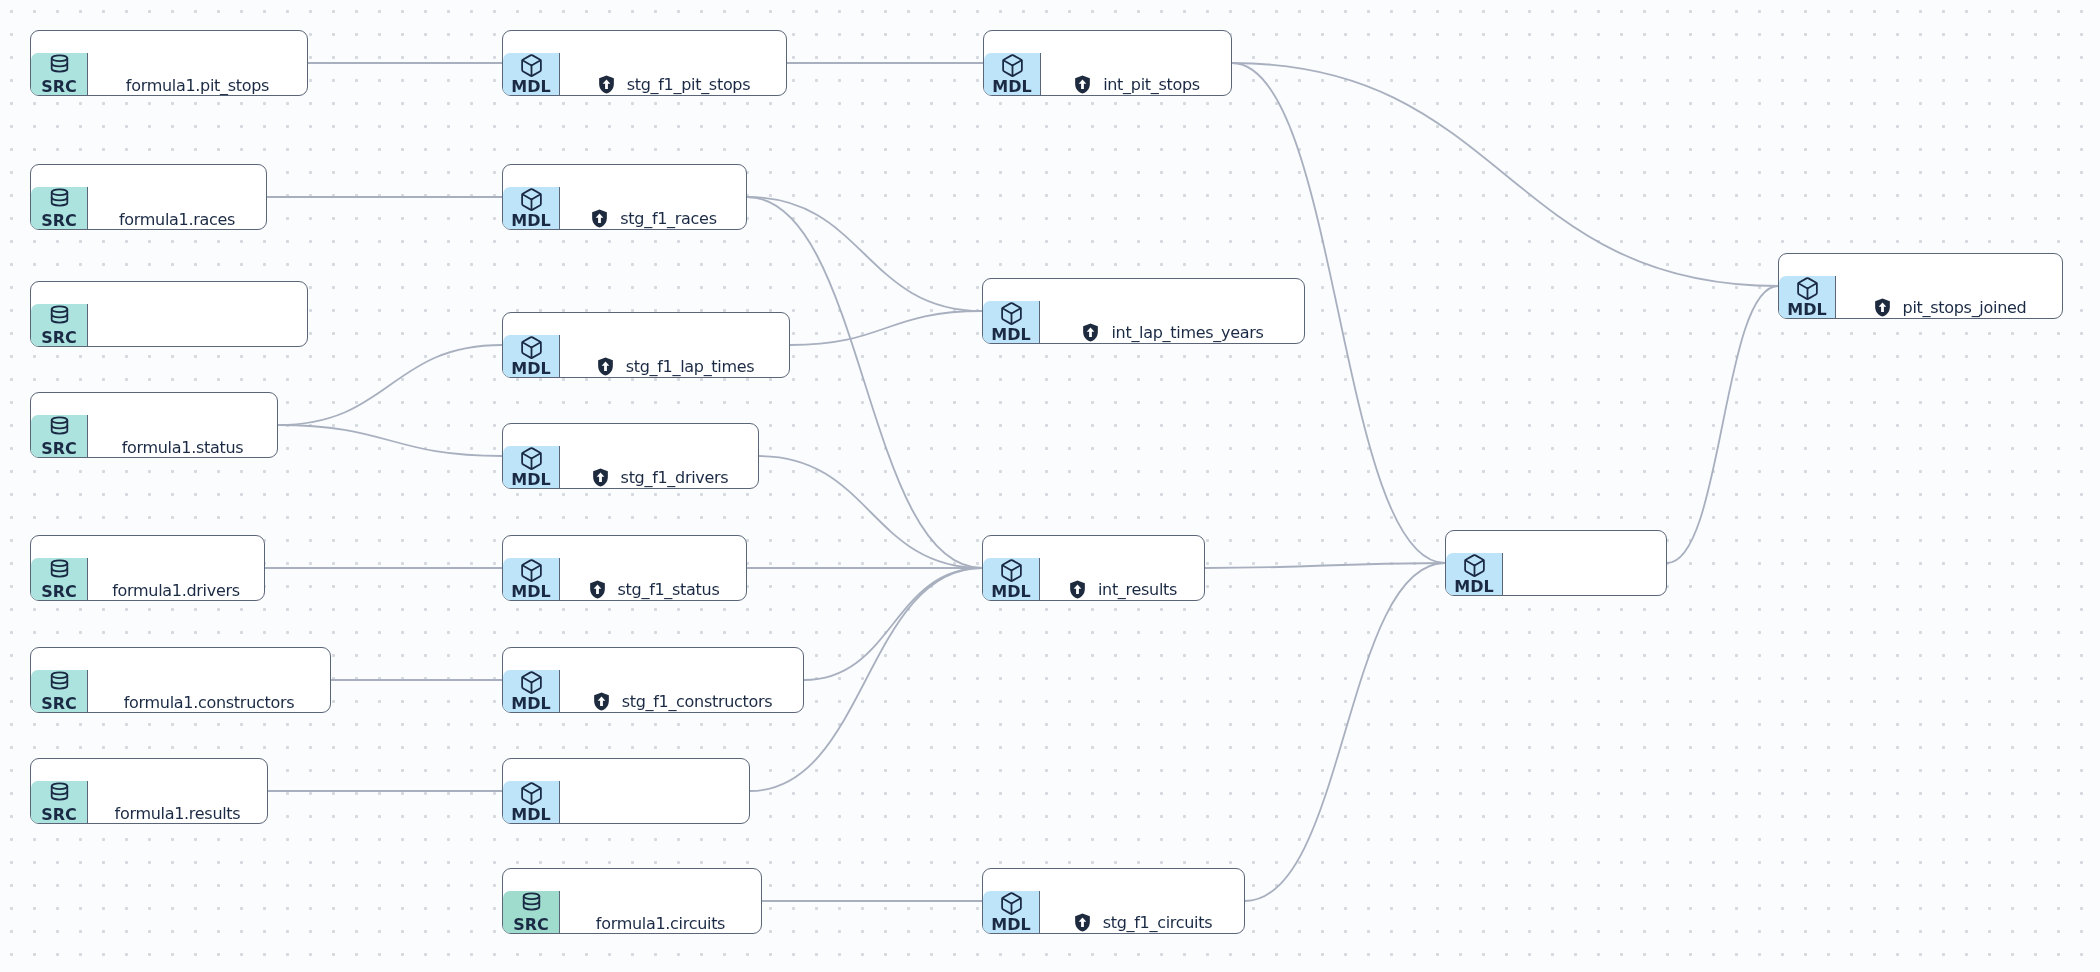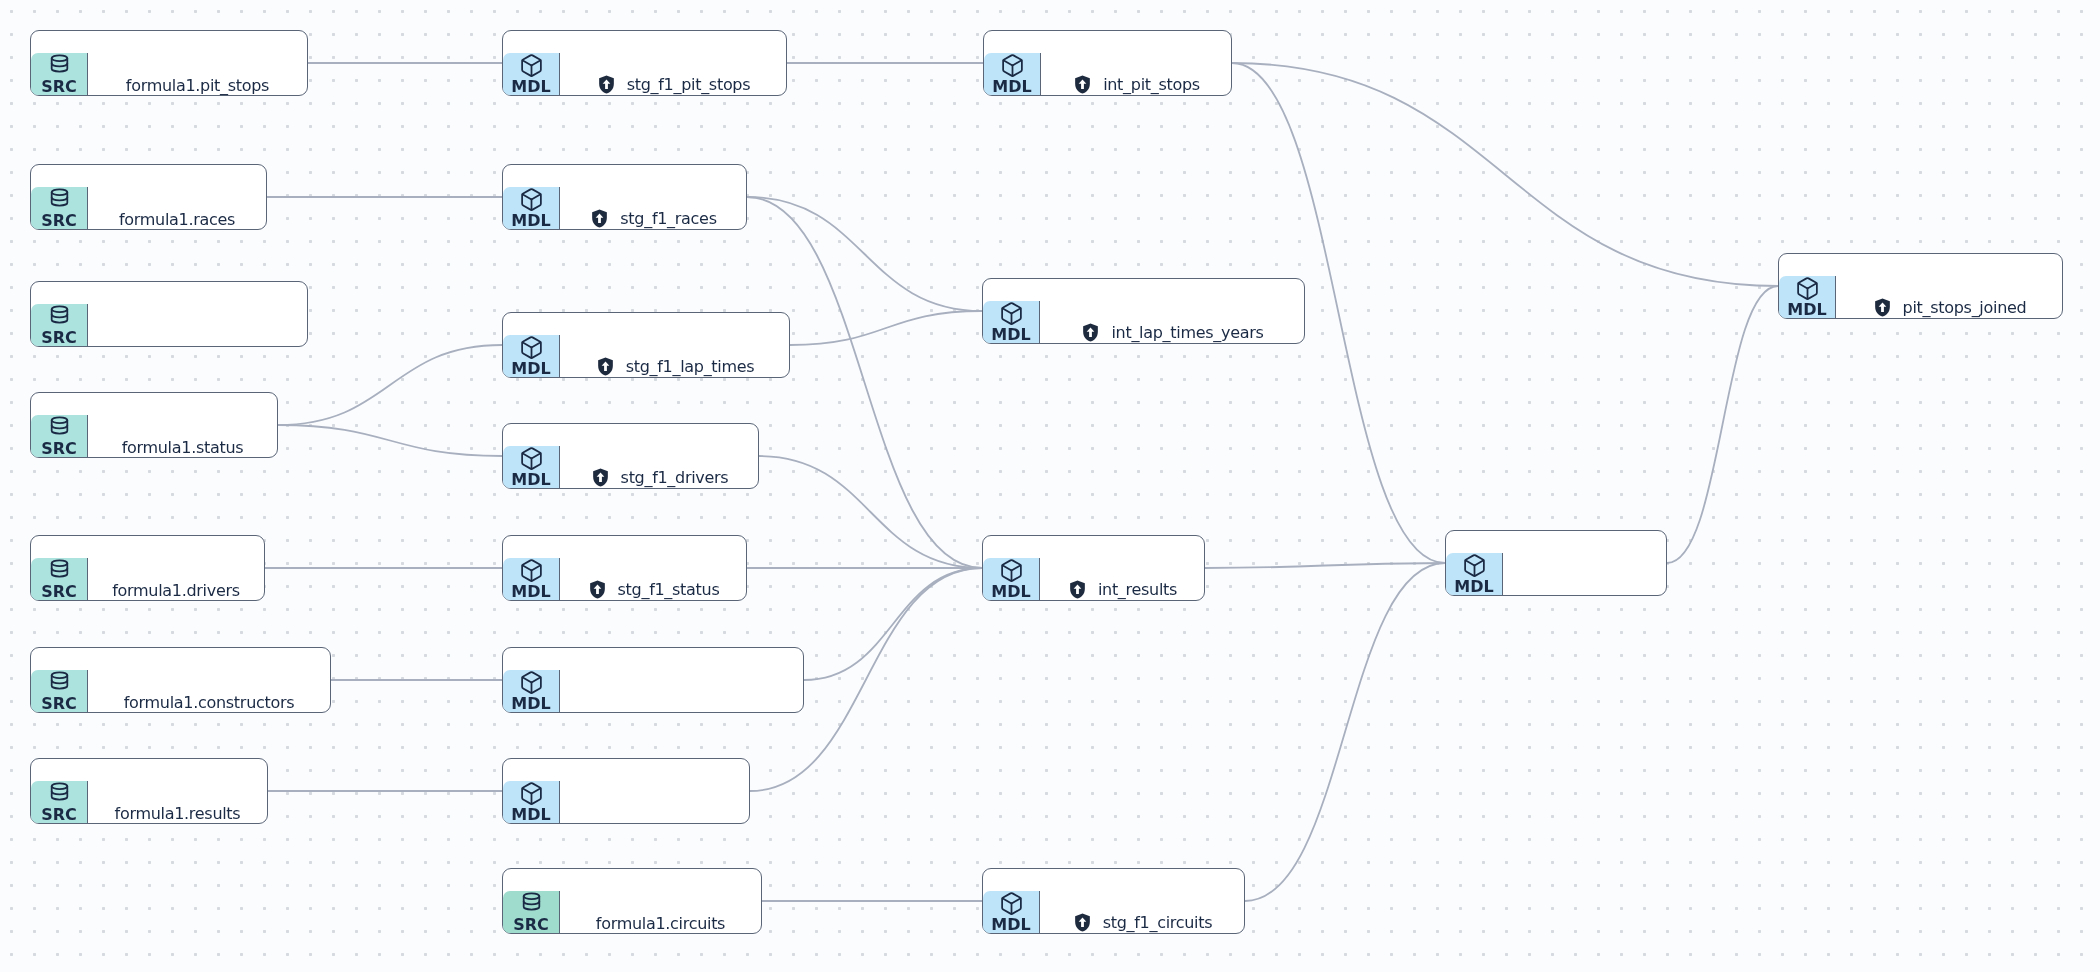--- a/index.html
+++ b/index.html
@@ -298,20 +298,27 @@
     <div class="node" style="left: 502px; top: 647px; min-width: 302px;">
     <div class="badge" style="background: rgb(190, 228, 249);">
 
       <svg class="icon icon-cube" width="25" height="25" viewBox="0 0 24 24">
         <path d="M21 16V8a2 2 0 0 0-1-1.73l-7-4a2 2 0 0 0-2 0l-7 4A2 2 0 0 0 3 8v8a2 2 0 0 0 1 1.73l7 4a2 2 0 0 0 2 0l7-4A2 2 0 0 0 21 16z"></path>
         <polyline points="3.27 6.96 12 12.01 20.73 6.96"></polyline>
         <line x1="12" y1="22.08" x2="12" y2="12"></line>
       </svg>
       <span class="blabel">MDL</span>
     </div>
+    <div class="body">
+      <svg class="shield" width="21" height="21" viewBox="0 0 24 24">
+        <path fill="#1e2a3e" d="M12 1.6 20.4 4.8 V11 c0 5.6-3.5 9.8-8.4 11.4 C7.1 20.8 3.6 16.6 3.6 11 V4.8 Z"></path>
+        <path fill="#ffffff" d="M12 6.2 16.4 11.1 h-2.8 V17 h-3.2 V11.1 H7.6 Z"></path>
+      </svg>
+      <span class="label">stg_f1_constructors</span>
+    </div>
   </div>
     <div class="node" style="left: 30px; top: 758px; min-width: 238px;">
     <div class="badge" style="background: rgb(172, 227, 223);">
       <svg class="icon icon-db" width="25" height="25" viewBox="0 0 24 24">
         <ellipse cx="12" cy="5" rx="7.5" ry="2.8"></ellipse>
         <path d="M4.5 5v5c0 1.55 3.36 2.8 7.5 2.8s7.5-1.25 7.5-2.8V5"></path>
         <path d="M4.5 10v5c0 1.55 3.36 2.8 7.5 2.8s7.5-1.25 7.5-2.8v-5"></path>
       </svg>
 
       <span class="blabel">SRC</span>

